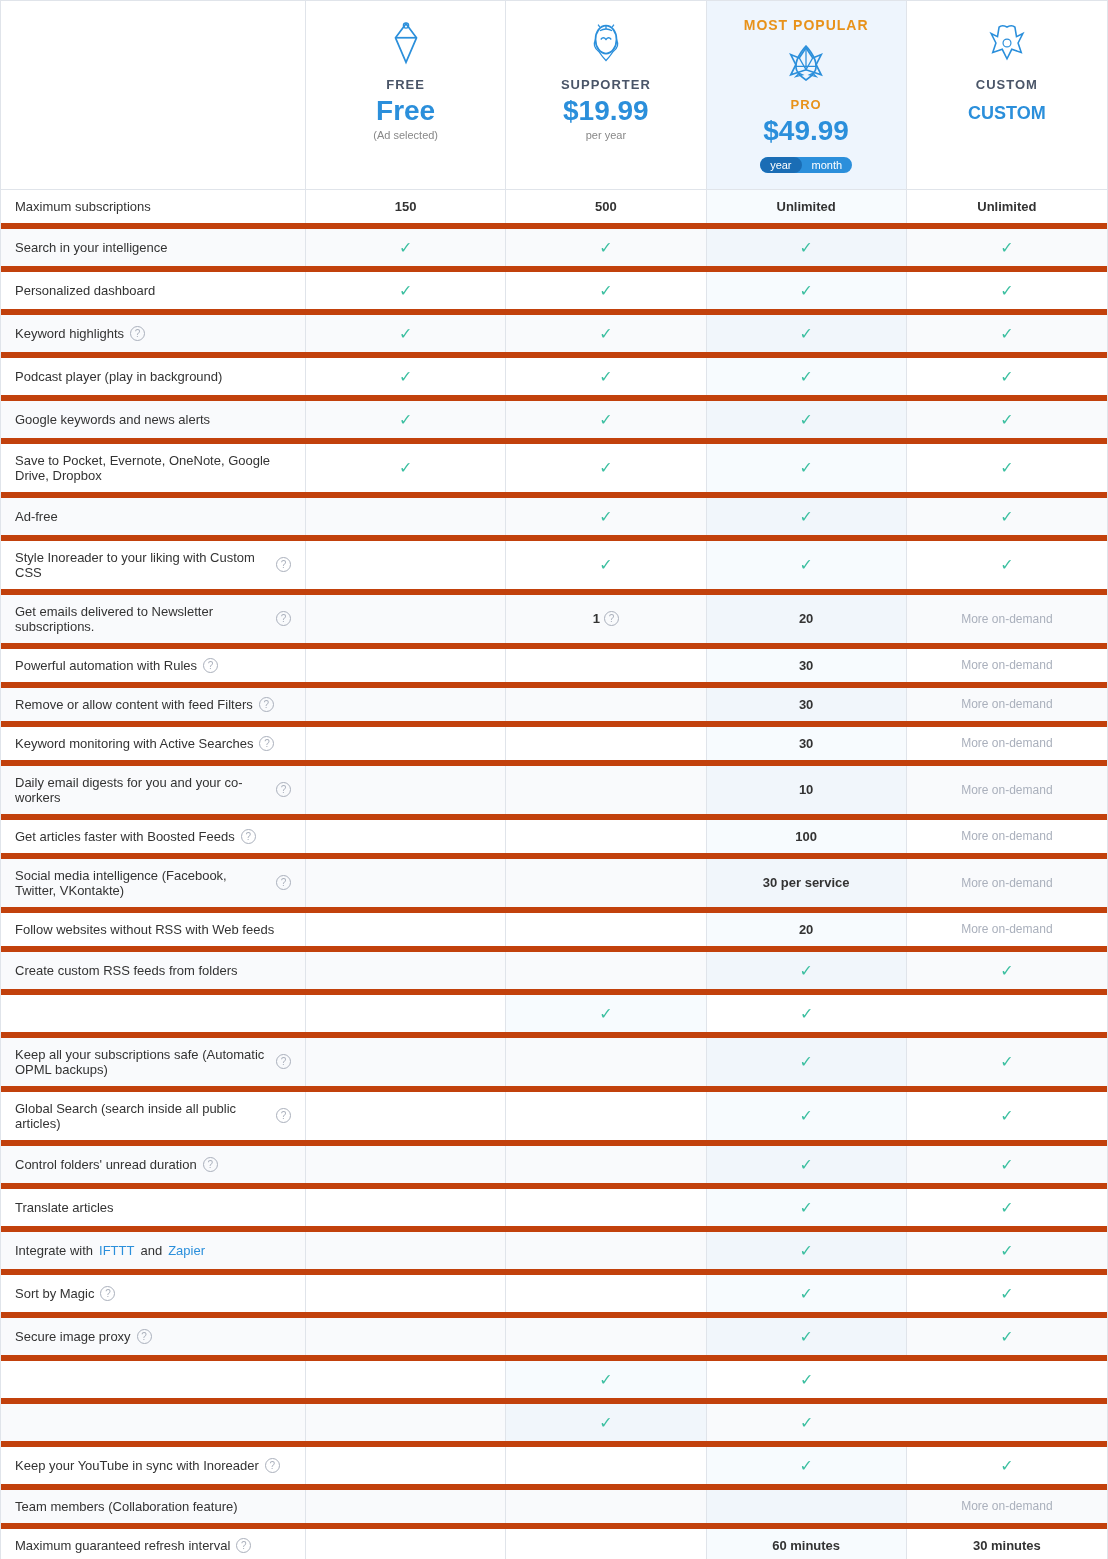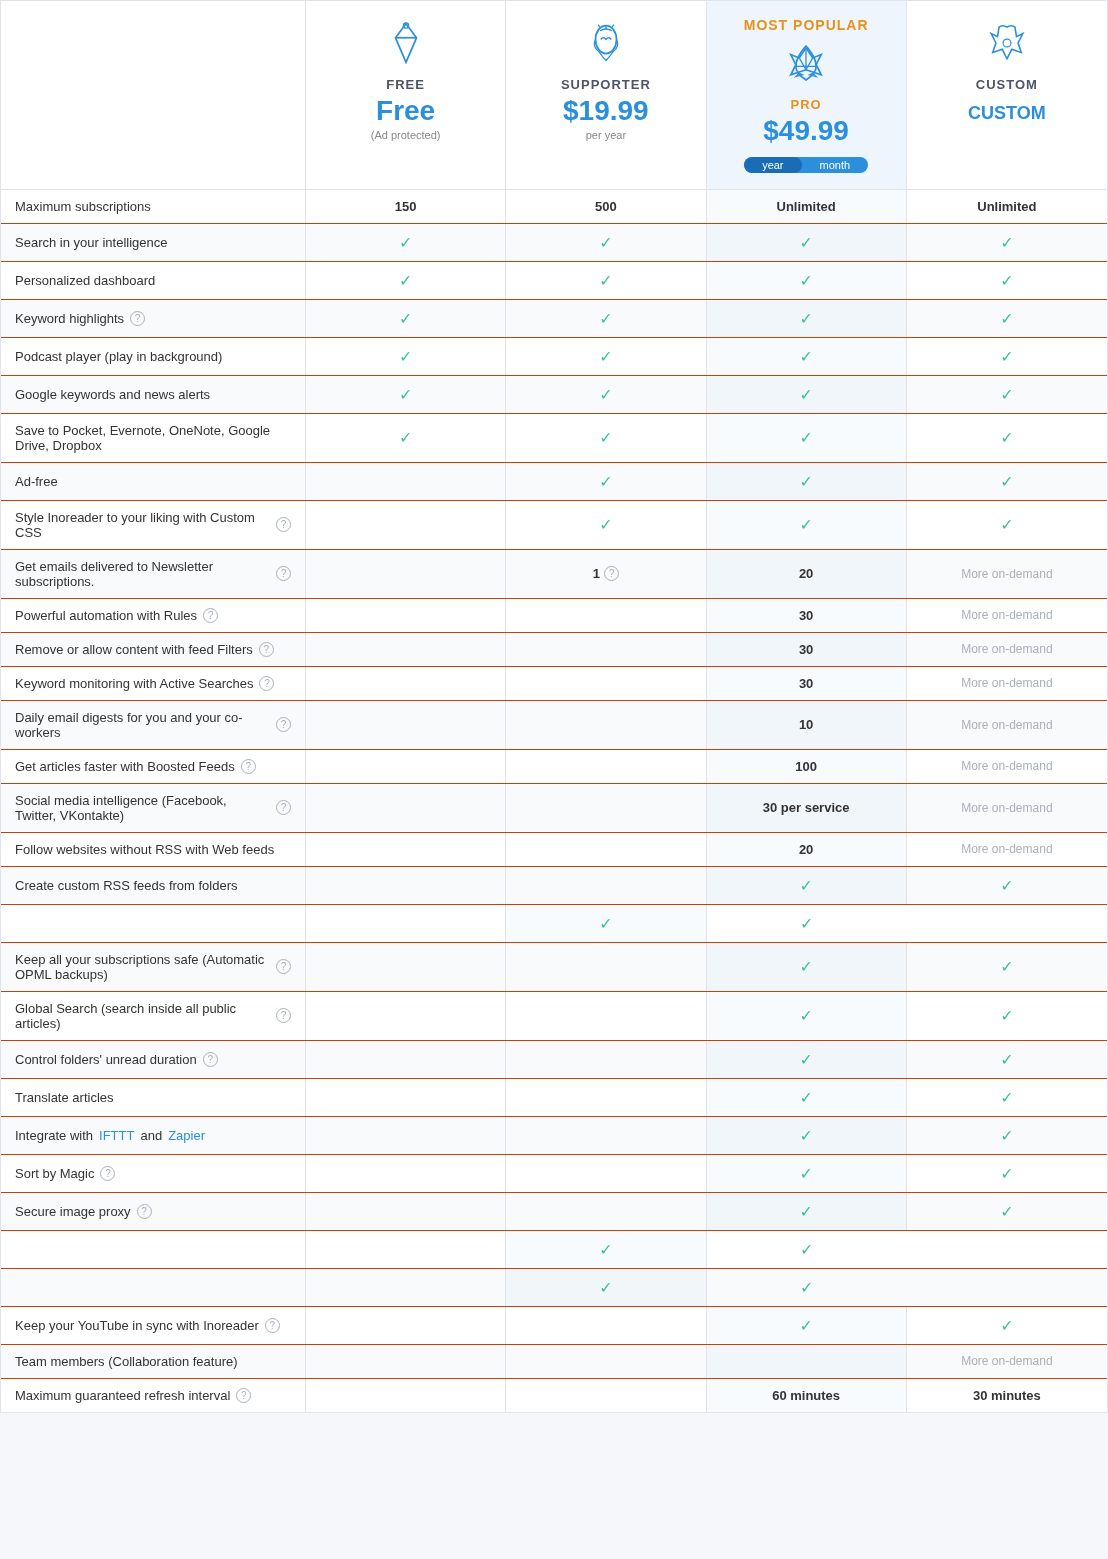--- a/index.html
+++ b/index.html
@@ -17,24 +17,24 @@
     
     .plan-name { font-size: 13px; font-weight: 600; color: #4a5568; letter-spacing: 1px; text-transform: uppercase; margin-bottom: 4px; }
     .plan-price { font-size: 28px; font-weight: 700; color: #2b8fdb; line-height: 1.1; margin-bottom: 2px; }
     .plan-price-sub { font-size: 11px; color: #888; }
     
     .plan-price-free { color: #2b8fdb; }
     
     .most-popular-badge { font-size: 14px; font-weight: 700; color: #e8921a; letter-spacing: 1px; text-transform: uppercase; margin-bottom: 4px; }
     
     .toggle-btns { display: flex; background: #2b8fdb; border-radius: 12px; overflow: hidden; margin-top: 4px; }
-    .toggle-btn { padding: 2px 18px; font-size: 11px; color: #fff; cursor: pointer; }
+    .toggle-btn { padding: 2px 10px; font-size: 11px; color: #fff; cursor: pointer; }
     .toggle-btn.active { background: #1a6db5; border-radius: 12px; }
     
-    .feature-row { display: grid; grid-template-columns: 305px 1fr 1fr 1fr 1fr; border-bottom: 1px solid #c2410c; }
+    .feature-row { display: grid; grid-template-columns: 305px 1fr 1fr 1fr 1fr; border-bottom: 6px solid #c2410c; }
     .feature-row:last-child { border-bottom: none; }
     .feature-row:nth-child(even) { background: #f9fafc; }
     
     .feature-name-cell { padding: 9px 14px; display: flex; align-items: center; gap: 6px; color: #333; font-size: 13px; border-right: 1px solid #e0e4ea; }
     .feature-value-cell { padding: 9px 6px; text-align: center; display: flex; align-items: center; justify-content: center; border-right: 1px solid #e0e4ea; font-size: 13px; color: #333; }
     .feature-value-cell:last-child { border-right: none; }
     
     .check { color: #3bbfa0; font-size: 16px; }
     
     .value-bold { font-weight: 700; }
@@ -61,21 +61,21 @@
     <div class="header-cell">
       <div class="plan-icon">
         <svg viewBox="0 0 48 52" fill="none" xmlns="http://www.w3.org/2000/svg" width="42" height="48">
           <path d="M24 4 L36 20 L24 48 L12 20 Z" stroke="#2b8fdb" stroke-width="2" fill="none"></path>
           <path d="M12 20 L36 20" stroke="#2b8fdb" stroke-width="2"></path>
           <circle cx="24" cy="6" r="3" stroke="#2b8fdb" stroke-width="1.5" fill="none"></circle>
         </svg>
       </div>
       <div class="plan-name">FREE</div>
       <div class="plan-price plan-price-free">Free</div>
-      <div class="plan-price-sub">(Ad protected)</div>
+      <div class="plan-price-sub">(Ad selected)</div>
     </div>
 
     <div class="header-cell">
       <div class="plan-icon">
         <svg viewBox="0 0 48 52" fill="none" xmlns="http://www.w3.org/2000/svg" width="42" height="48">
           <ellipse cx="24" cy="22" rx="12" ry="16" stroke="#2b8fdb" stroke-width="2" fill="none"></ellipse>
           <path d="M12 22 Q8 30 16 36 Q20 42 24 46 Q28 42 32 36 Q40 30 36 22" stroke="#2b8fdb" stroke-width="1.5" fill="none"></path>
           <path d="M17 12 Q24 8 31 12" stroke="#2b8fdb" stroke-width="1.5" fill="none"></path>
           <line x1="24" y1="6" x2="24" y2="10" stroke="#2b8fdb" stroke-width="1.5"></line>
           <line x1="17" y1="8" x2="15" y2="5" stroke="#2b8fdb" stroke-width="1.5"></line>

